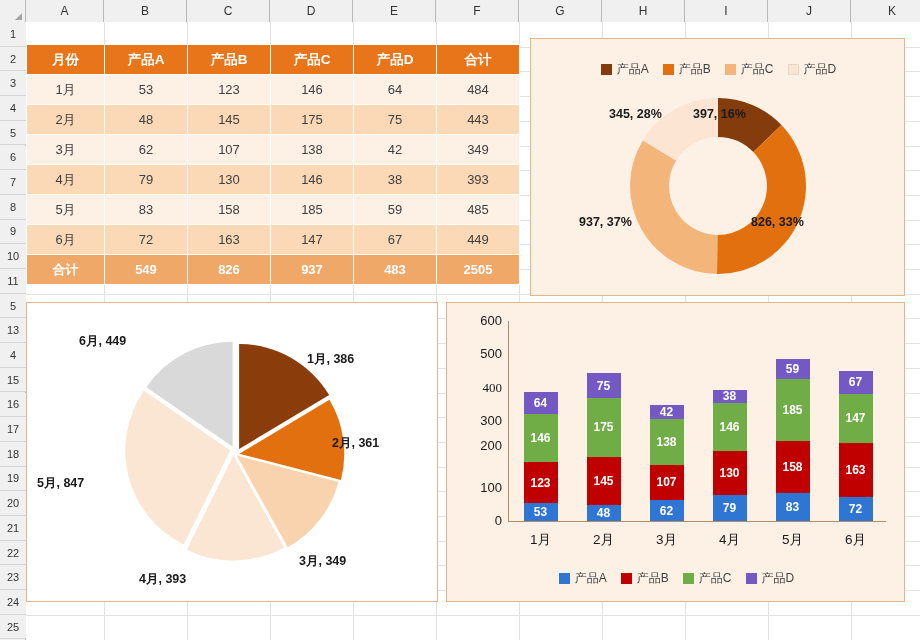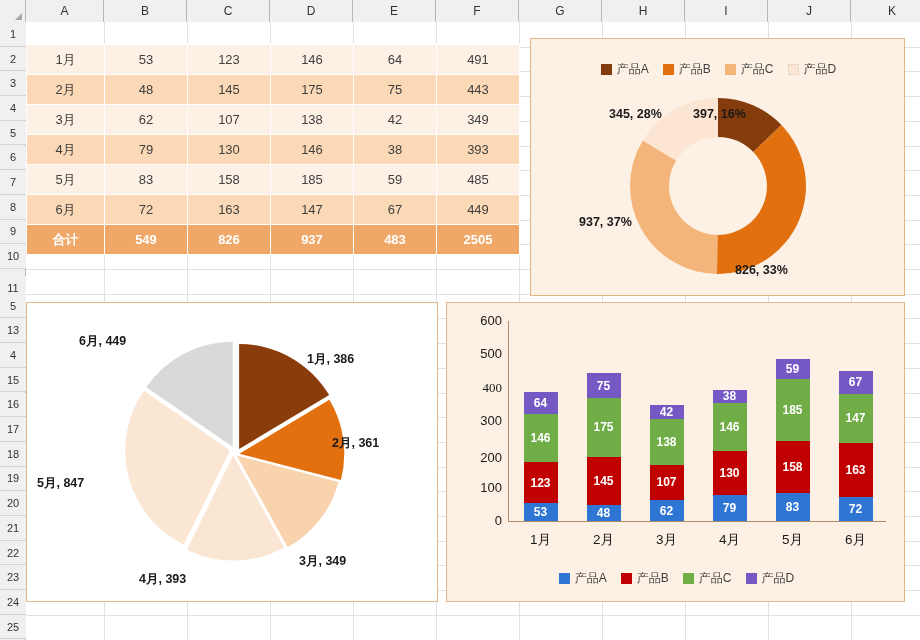--- a/index.html
+++ b/index.html
@@ -88,21 +88,21 @@
       <div class="row-head" style="top: 22px; height: 24.7px;">1</div>
       <div class="row-head" style="top: 46.7px; height: 24.7px;">2</div>
       <div class="row-head" style="top: 71.4px; height: 24.7px;">3</div>
       <div class="row-head" style="top: 96.1px; height: 24.7px;">4</div>
       <div class="row-head" style="top: 120.8px; height: 24.7px;">5</div>
       <div class="row-head" style="top: 145.5px; height: 24.7px;">6</div>
       <div class="row-head" style="top: 170.2px; height: 24.7px;">7</div>
       <div class="row-head" style="top: 194.9px; height: 24.7px;">8</div>
       <div class="row-head" style="top: 219.6px; height: 24.7px;">9</div>
       <div class="row-head" style="top: 244.3px; height: 24.7px;">10</div>
-      <div class="row-head" style="top: 276px; height: 24.7px;">11</div>
+      <div class="row-head" style="top: 269px; height: 24.7px;">11</div>
       <div class="row-head" style="top: 293.7px; height: 24.7px;">5</div>
       <div class="row-head" style="top: 318.4px; height: 24.7px;">13</div>
       <div class="row-head" style="top: 343.1px; height: 24.7px;">4</div>
       <div class="row-head" style="top: 367.8px; height: 24.7px;">15</div>
       <div class="row-head" style="top: 392.5px; height: 24.7px;">16</div>
       <div class="row-head" style="top: 417.2px; height: 24.7px;">17</div>
       <div class="row-head" style="top: 441.9px; height: 24.7px;">18</div>
       <div class="row-head" style="top: 466.6px; height: 24.7px;">19</div>
       <div class="row-head" style="top: 491.3px; height: 24.7px;">20</div>
       <div class="row-head" style="top: 516px; height: 24.7px;">21</div>
@@ -144,27 +144,35 @@
       <div class="gridline-h" style="top: 516px;"></div>
       <div class="gridline-h" style="top: 540.7px;"></div>
       <div class="gridline-h" style="top: 565.4px;"></div>
       <div class="gridline-h" style="top: 590.1px;"></div>
       <div class="gridline-h" style="top: 614.8px;"></div>
       <div class="gridline-h" style="top: 639.5px;"></div>
     </div>
 
   <table class="data-table">
     <tbody id="tbody">
+        <tr class="hdr">
+          <td class="first-col">月份</td>
+          <td>产品A</td>
+          <td>产品B</td>
+          <td>产品C</td>
+          <td>产品D</td>
+          <td>合计</td>
+        </tr>
         <tr class="odd">
           <td class="first-col">1月</td>
           <td>53</td>
           <td>123</td>
           <td>146</td>
           <td>64</td>
-          <td>491</td>
+          <td>484</td>
         </tr>
         <tr class="even">
           <td class="first-col">2月</td>
           <td>48</td>
           <td>145</td>
           <td>175</td>
           <td>75</td>
           <td>443</td>
         </tr>
         <tr class="odd">
@@ -232,21 +240,21 @@
     <svg width="375" height="215" style="position:absolute;top:42px;left:0;">
       <g transform="translate(187,105)">
 
         <path d="M 0 -88 A 88 88 0 0 1 63.4 -61.0 L 35.3 -33.9 A 49 49 0 0 0 0 -49 Z" fill="#843c0c"></path>
         <path d="M 63.4 -61.0 A 88 88 0 0 1 -1.0 88.0 L -0.6 49.0 A 49 49 0 0 0 35.3 -33.9 Z" fill="#e2700e"></path>
         <path d="M -1.0 88.0 A 88 88 0 0 1 -75.2 -45.6 L -41.9 -25.4 A 49 49 0 0 0 -0.6 49.0 Z" fill="#f3b57a"></path>
         <path d="M -75.2 -45.6 A 88 88 0 0 1 0 -88 L 0 -49 A 49 49 0 0 0 -41.9 -25.4 Z" fill="#fce5d2"></path>
       </g>
     </svg>
     <div class="dlabel" style="left:162px; top:68px;">397, 16%</div>
-    <div class="dlabel" style="left:204px; top:176px;margin-top:48px;">826, 33%</div>
+    <div class="dlabel" style="left:220px; top:176px;">826, 33%</div>
     <div class="dlabel" style="left:48px; top:176px;">937, 37%</div>
     <div class="dlabel" style="left:78px; top:68px;">345, 28%</div>
   </div>
 
   <div class="panel" id="pie-panel">
     <svg width="412" height="300" style="position:absolute;left:0;top:0;">
       <g transform="translate(208,148)">
 
         <g transform="translate(4.1,-2.0)">
           <path d="M 0 0 L 0 -105 A 105 105 0 0 1 90.1 -53.9 Z" fill="#8a3c0b"></path>
@@ -275,21 +283,21 @@
     <div class="dlabel" style="left:10px; top:172px;">5月, 847</div>
     <div class="dlabel" style="left:52px; top:30px;">6月, 449</div>
   </div>
 
   <div class="panel" id="bar-panel">
     <div id="bar-area">
         <div style="position: absolute; left: 61px; top: 18px; width: 1px; height: 200px; background: rgb(176, 140, 104);"></div>
         <div style="position: absolute; left: 61px; top: 218px; width: 378px; height: 1px; background: rgb(176, 140, 104);"></div>
         <div class="axis-label" style="left: 10px; top: 210px; width: 45px;">0</div>
         <div class="axis-label" style="left: 10px; top: 176.667px; width: 45px;">100</div>
-        <div class="axis-label" style="left: 10px; top: 147px; width: 45px;">200</div>
+        <div class="axis-label" style="left: 10px; top: 135px; width: 45px;">200</div>
         <div class="axis-label" style="left: 10px; top: 110px; width: 45px;">300</div>
         <div class="axis-label" style="left: 10px; top: 76.6667px; width: 45px; font-family: Liberation Serif, serif;">400</div>
         <div class="axis-label" style="left: 10px; top: 43.3333px; width: 45px;">500</div>
         <div class="axis-label" style="left: 10px; top: 10px; width: 45px;">600</div>
         <div class="bar-seg" style="left: 76.5px; top: 200.333px; width: 34px; height: 17.6667px; background: rgb(46, 117, 212);">53</div>
         <div class="bar-seg" style="left: 76.5px; top: 159.333px; width: 34px; height: 41px; background: rgb(192, 0, 0);">123</div>
         <div class="bar-seg" style="left: 76.5px; top: 110.667px; width: 34px; height: 48.6667px; background: rgb(112, 173, 71);">146</div>
         <div class="bar-seg" style="left: 76.5px; top: 89.3333px; width: 34px; height: 21.3333px; background: rgb(116, 89, 196);">64</div>
         <div class="cat-label" style="left: 63.5px; top: 228px; width: 60px;">1月</div>
         <div class="bar-seg" style="left: 139.5px; top: 202px; width: 34px; height: 16px; background: rgb(46, 117, 212);">48</div>

